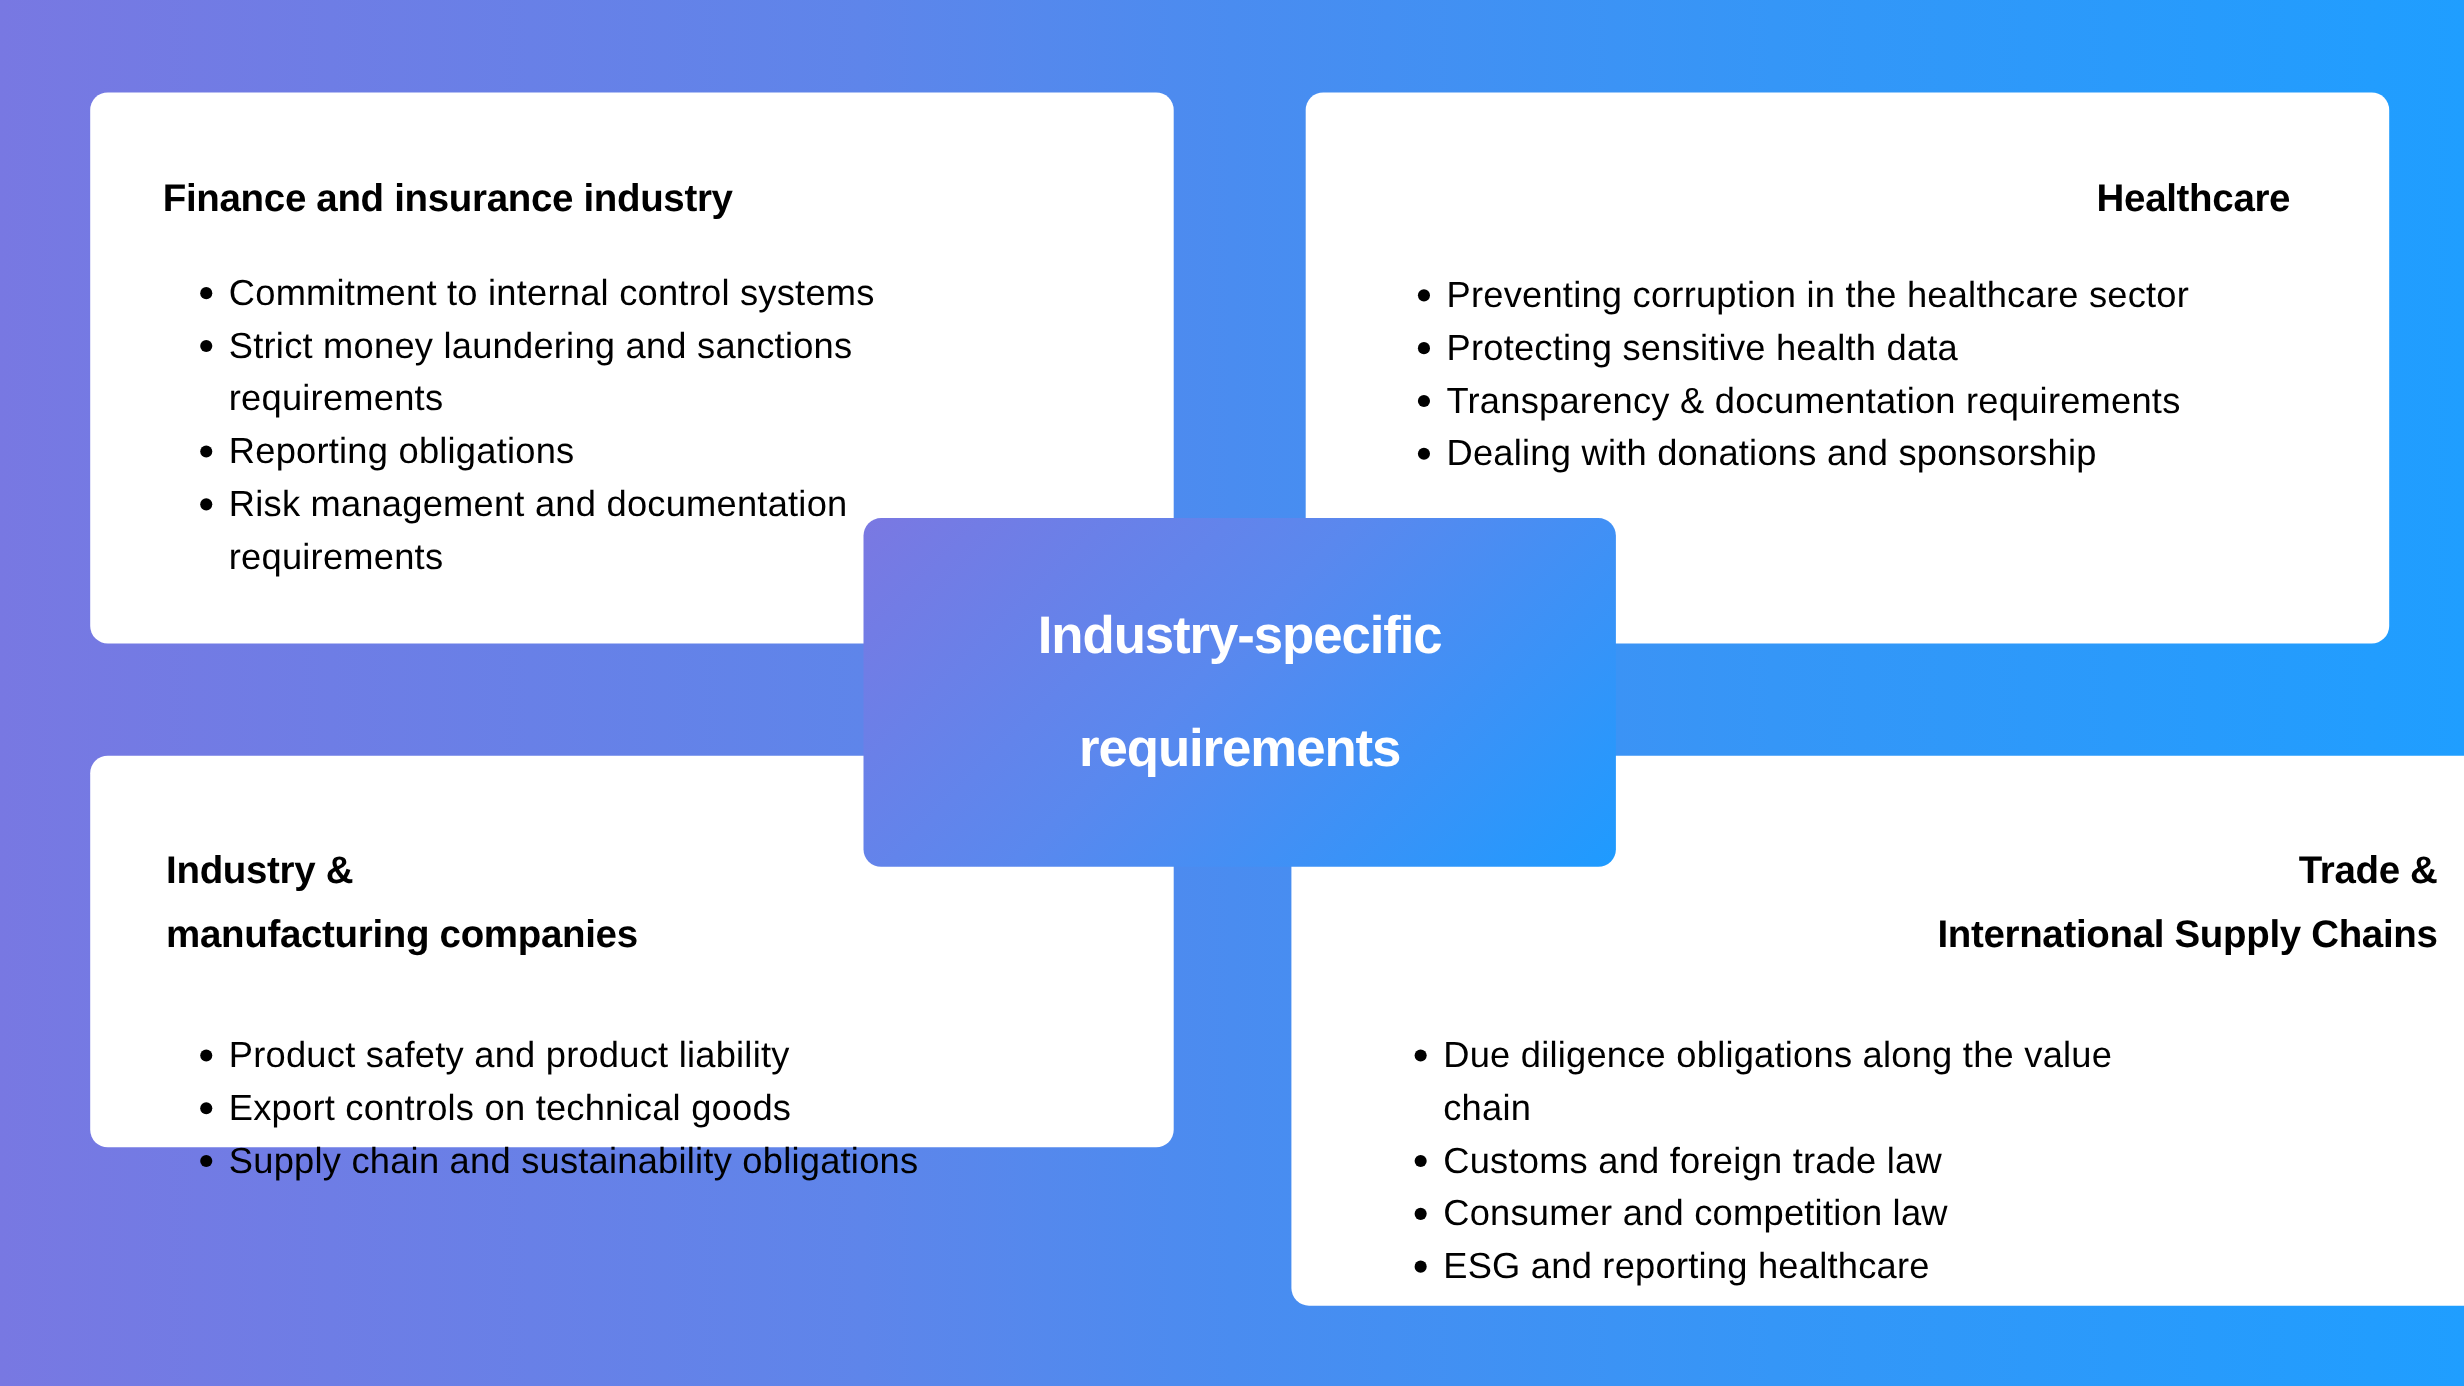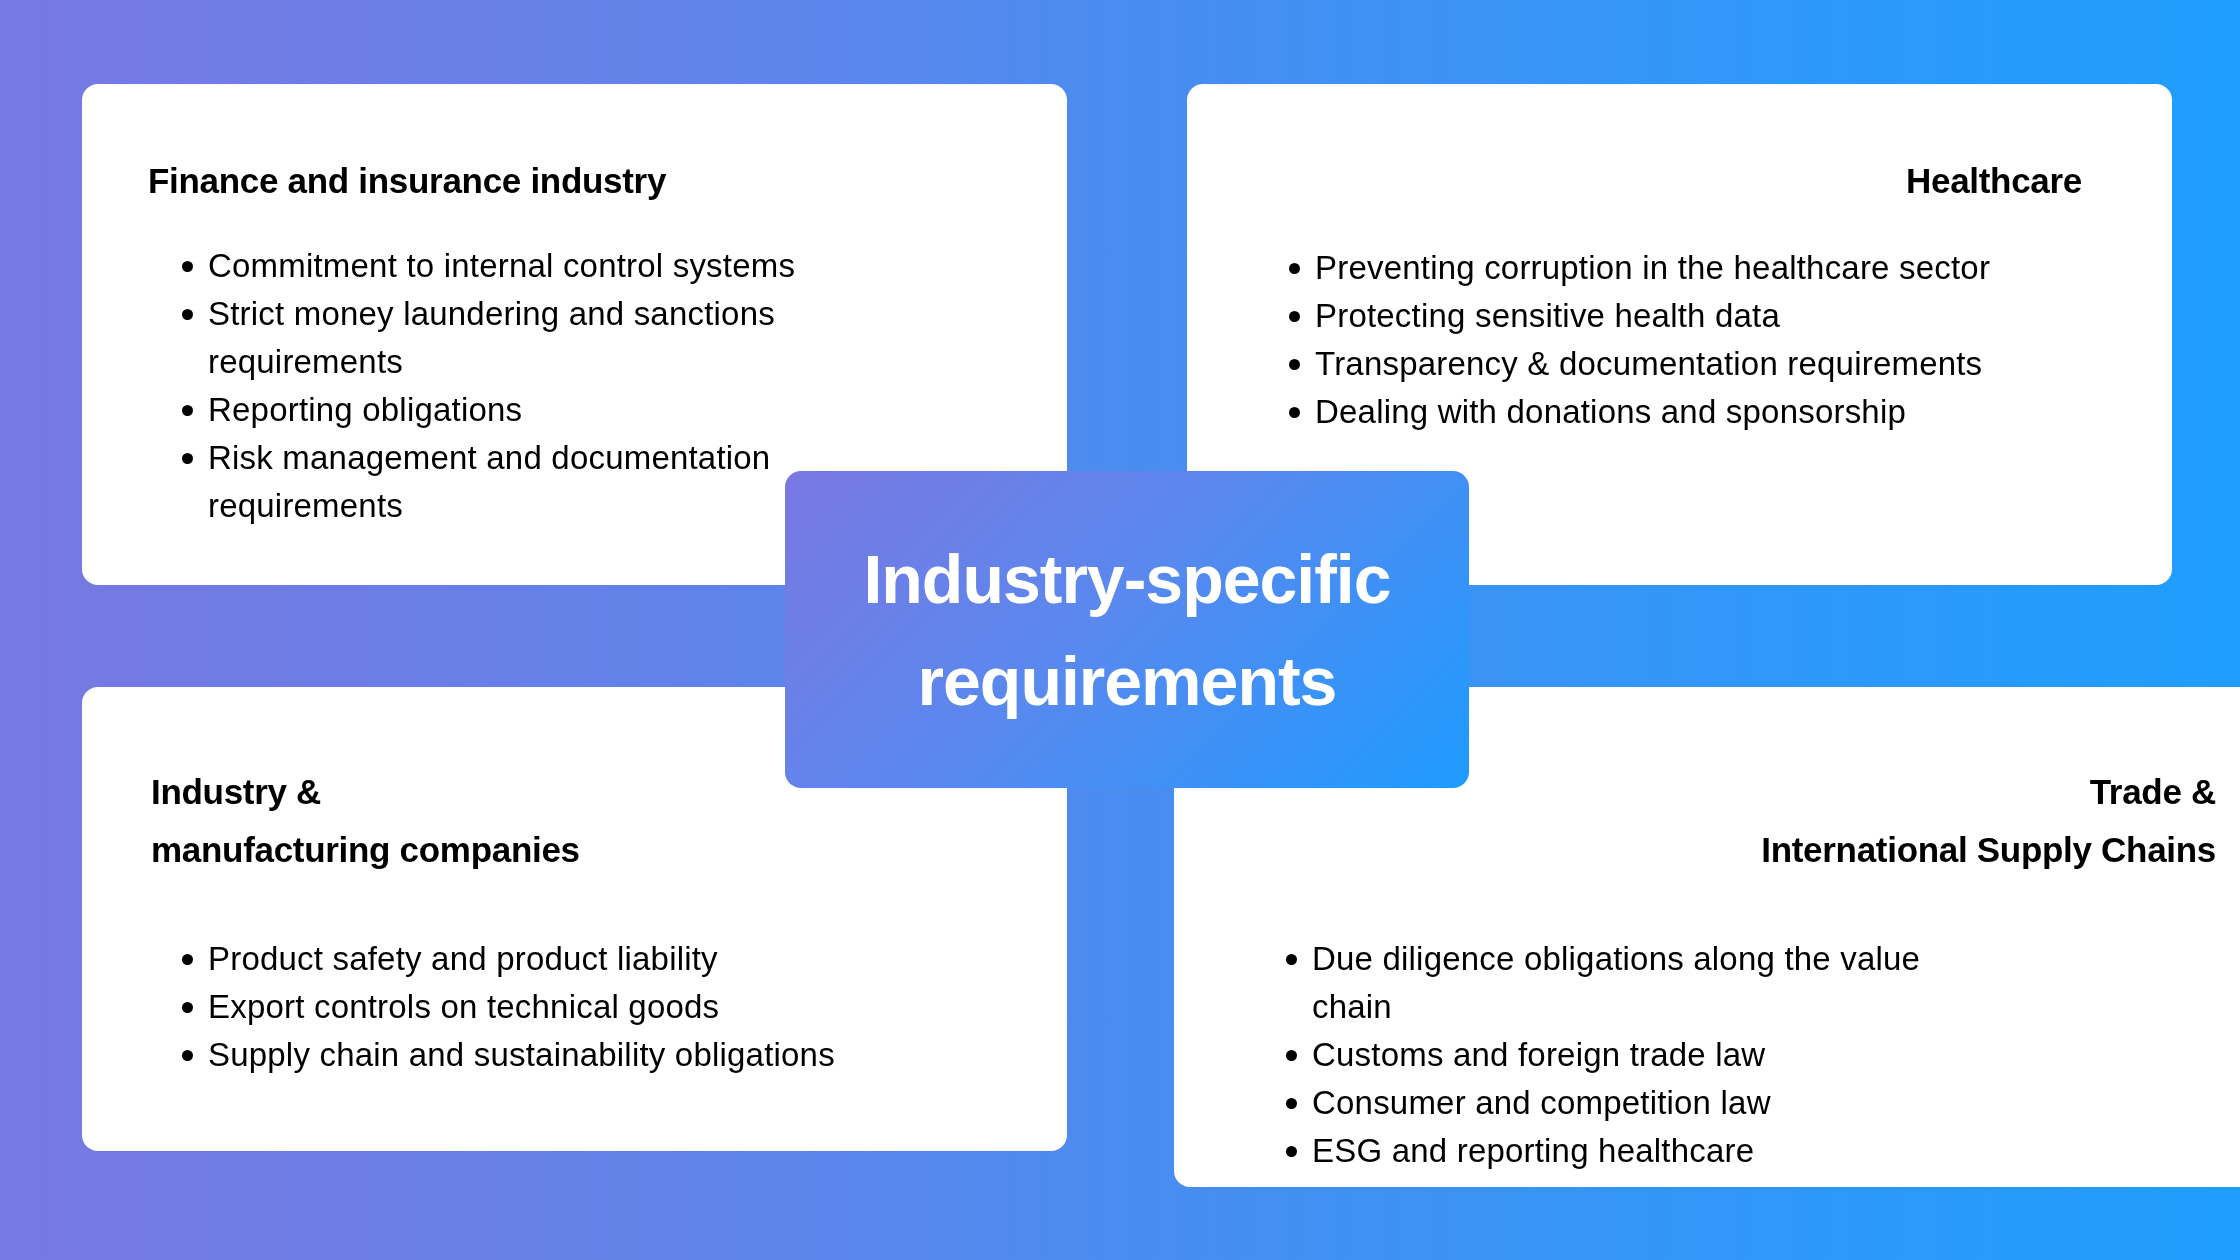--- a/index.html
+++ b/index.html
@@ -6,21 +6,21 @@
   body {
     width:2240px; height:1260px; position:relative; overflow:hidden;
     background: linear-gradient(90deg, #7878E2 0%, #5E85EA 35%, #4A8CF0 50%, #3596F7 72%, #1F9EFF 100%);
     font-family: "Liberation Sans", "DejaVu Sans", sans-serif;
   }
   .card {
     position:absolute; background:#FFFFFF; border-radius:16px; box-sizing:border-box;
   }
   #card-tl { left:82px; top:84px; width:985px; height:501px; }
   #card-tr { left:1187px; top:84px; width:985px; height:501px; }
-  #card-bl { left:82px; top:687px; width:985px; height:464px; }
+  #card-bl { left:82px; top:687px; width:985px; height:356px; }
   #card-br { left:1174px; top:687px; width:1119px; height:500px; }
 
   .card-title {
     position:absolute; margin:0; font-weight:700; color:#000; font-size:35px;
     line-height:58px; letter-spacing:-0.3px;
   }
   .card-title .line { display:block; white-space:nowrap; }
   .bullets {
     position:absolute; margin:0; padding:0; list-style:none; color:#000;
     font-size:33px; line-height:48px; letter-spacing:0.2px;
@@ -44,21 +44,21 @@
   #card-br .card-title { right:77px; top:76px; text-align:right; }
   #card-br .bullets { left:112px; top:248px; width:760px; }
 
   #center-box {
     position:absolute; left:785px; top:471px; width:684px; height:317px;
     border-radius:16px;
     background: linear-gradient(135deg, #7A78E2 0%, #5A88EE 45%, #1E9BFF 100%);
     display:flex; align-items:center; justify-content:center; text-align:center;
   }
   #center-title {
-    margin:0; color:#FFFFFF; font-weight:700; font-size:68px; line-height:102px;
+    margin:0; color:#FFFFFF; font-weight:700; font-size:48px; line-height:102px;
     letter-spacing:-1px;
   }
   #center-title .line { display:block; white-space:nowrap; }
 </style>
 </head>
 <body>
 
 <div class="card" id="card-tl">
   <h2 class="card-title">
     <span class="line">Finance and insurance industry</span>

